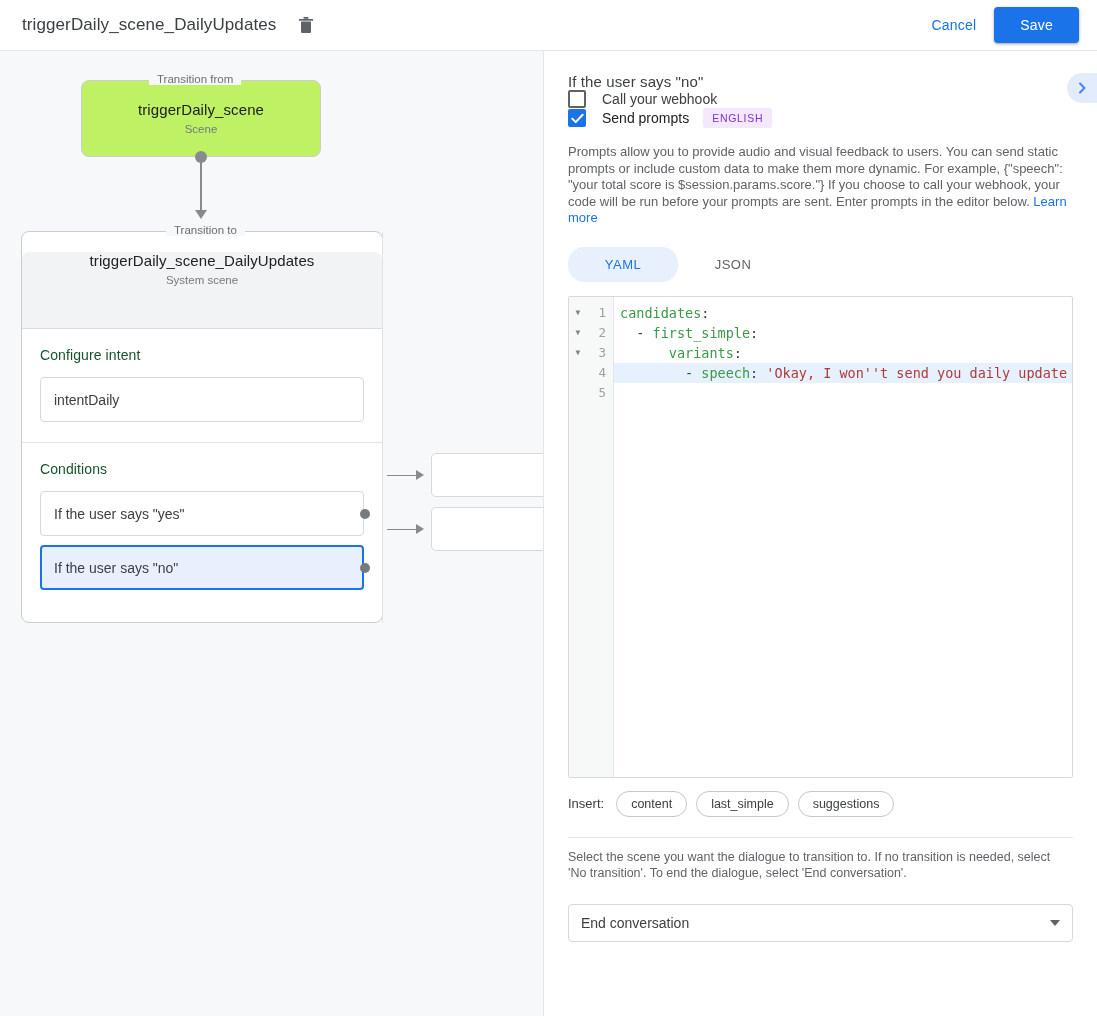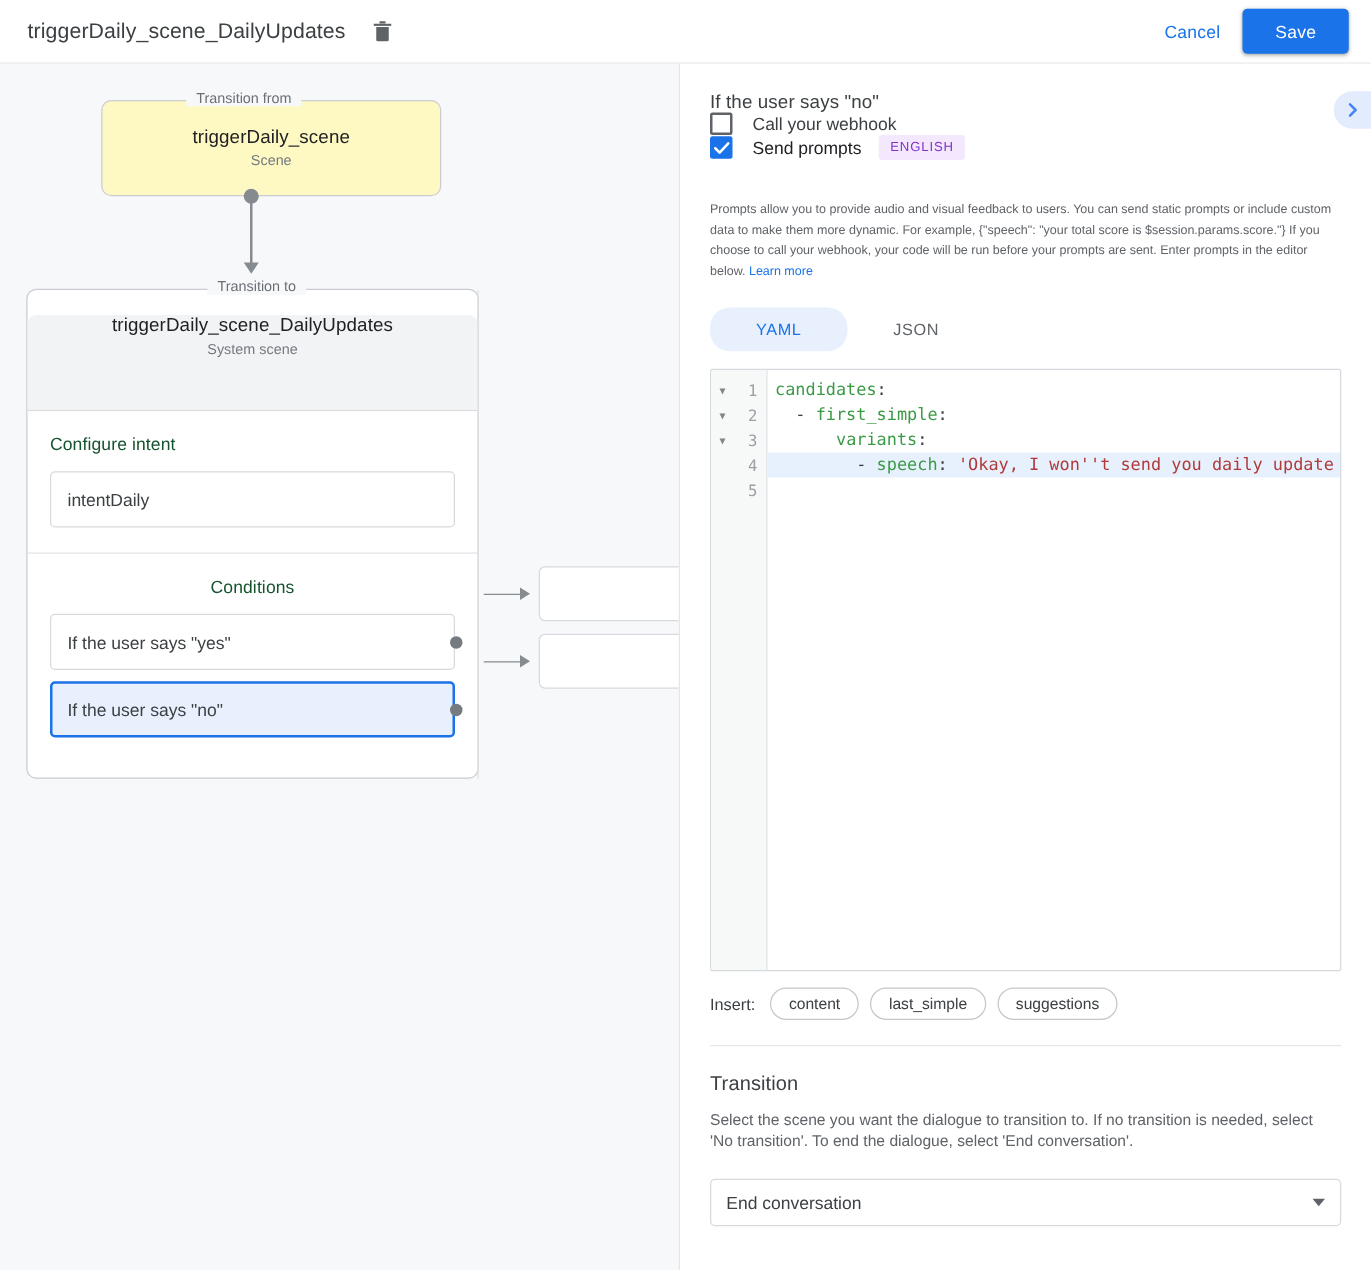--- a/index.html
+++ b/index.html
@@ -66,22 +66,22 @@
     top: -8px;
     background: #f7f8fa;
     padding: 0 8px;
     font-size: 11.5px;
     color: #6a6f76;
     white-space: nowrap;
   }
 
   
   #node-from {
-    left: 81px; top: 29px; width: 272px; height: 77px;
-    background: #fef9c3;
+    left: 81px; top: 29px; width: 240px; height: 77px;
+    background: #bef264;
   }
   #node-from .legend { left: 67px; }
   .node-title {
     text-align: center; font-size: 15px; color: #202124;
     margin-top: 20px; letter-spacing: .1px;
   }
   .node-sub {
     text-align: center; font-size: 11.5px; color: #747a80; margin-top: 5px;
   }
 
@@ -112,21 +112,21 @@
     height: 77px;
     background: #f1f3f4;
     border-radius: 7px 7px 0 0;
     border-bottom: 1px solid #dadce0;
   }
   #node-to-head .node-title { font-size: 15px; margin-top: 20px; }
 
   .section {
     padding: 18px 18px 20px 18px;
   }
-  .section + .section { border-top: 1px solid #e2e4e7; text-align: center; }
+  .section + .section { border-top: 1px solid #e2e4e7; }
   .section-label {
     font-size: 14px; color: #14532d; margin-bottom: 14px; letter-spacing: .1px;
   }
   .outline-field {
     height: 45px; border: 1px solid #d6d9dd; border-radius: 4px;
     background: #ffffff;
     display: flex; align-items: center;
     padding-left: 13px;
     font-size: 14px; color: #3c4043;
     cursor: pointer;
@@ -194,22 +194,22 @@
   .check-label { margin-left: 16px; font-size: 14px; color: #3c4043; }
   .check-label.bold { font-weight: 500; color: #202124; }
   .lang-badge {
     margin-left: 14px;
     background: #f3e8fd; color: #8430ce;
     font-size: 10.5px; font-weight: 400; letter-spacing: .7px;
     padding: 4px 9px; border-radius: 3px;
   }
 
   #prompts-desc {
-    margin-top: 32px;
-    font-size: 10px; line-height: 16.5px; color: #5f6368;
+    margin-top: 16px;
+    font-size: 13px; line-height: 16.5px; color: #5f6368;
     max-width: 515px;
   }
   .link { color: #1a73e8; cursor: pointer; text-decoration: none; }
 
   
   #format-tabs { margin-top: 20px; display: flex; }
   .ftab {
     width: 110px; text-align: center;
     font-size: 13px; font-weight: 500; letter-spacing: .5px;
     padding: 10px 0; color: #5f6368; cursor: pointer;
@@ -413,21 +413,20 @@
 
     <div id="insert-row">
       <div id="insert-label">Insert:</div>
       <div class="chip">content</div>
       <div class="chip">last_simple</div>
       <div class="chip">suggestions</div>
     </div>
 
     <div id="panel-divider"></div>
 
-    <div id="transition-title">Transition</div>
     <div id="transition-desc">Select the scene you want the dialogue to transition to. If no transition is needed, select 'No transition'. To end the dialogue, select 'End conversation'.</div>
     <div id="transition-select">
       <span>End conversation</span>
       <span class="caret"></span>
     </div>
 
   </div>
 </div>
 
 </body></html>

